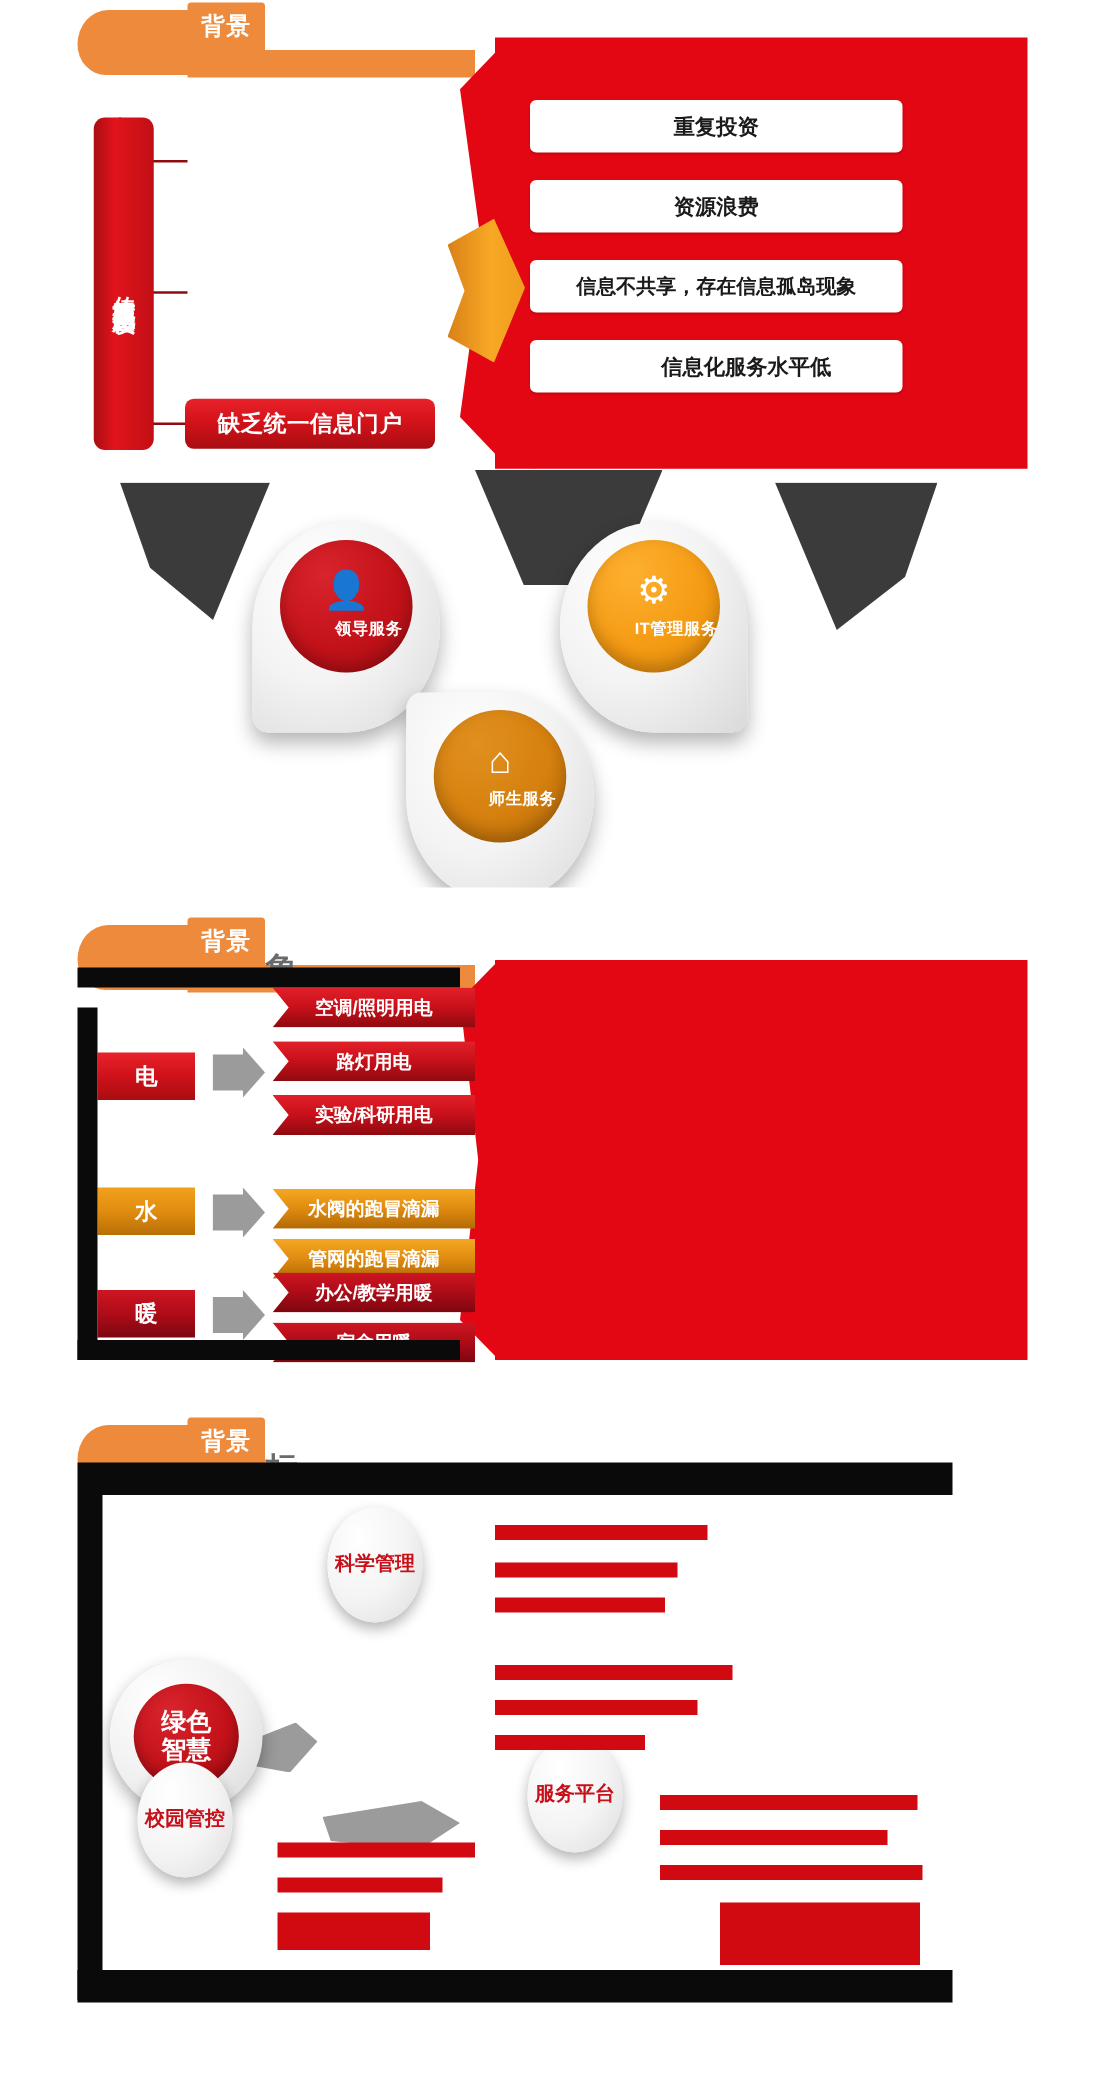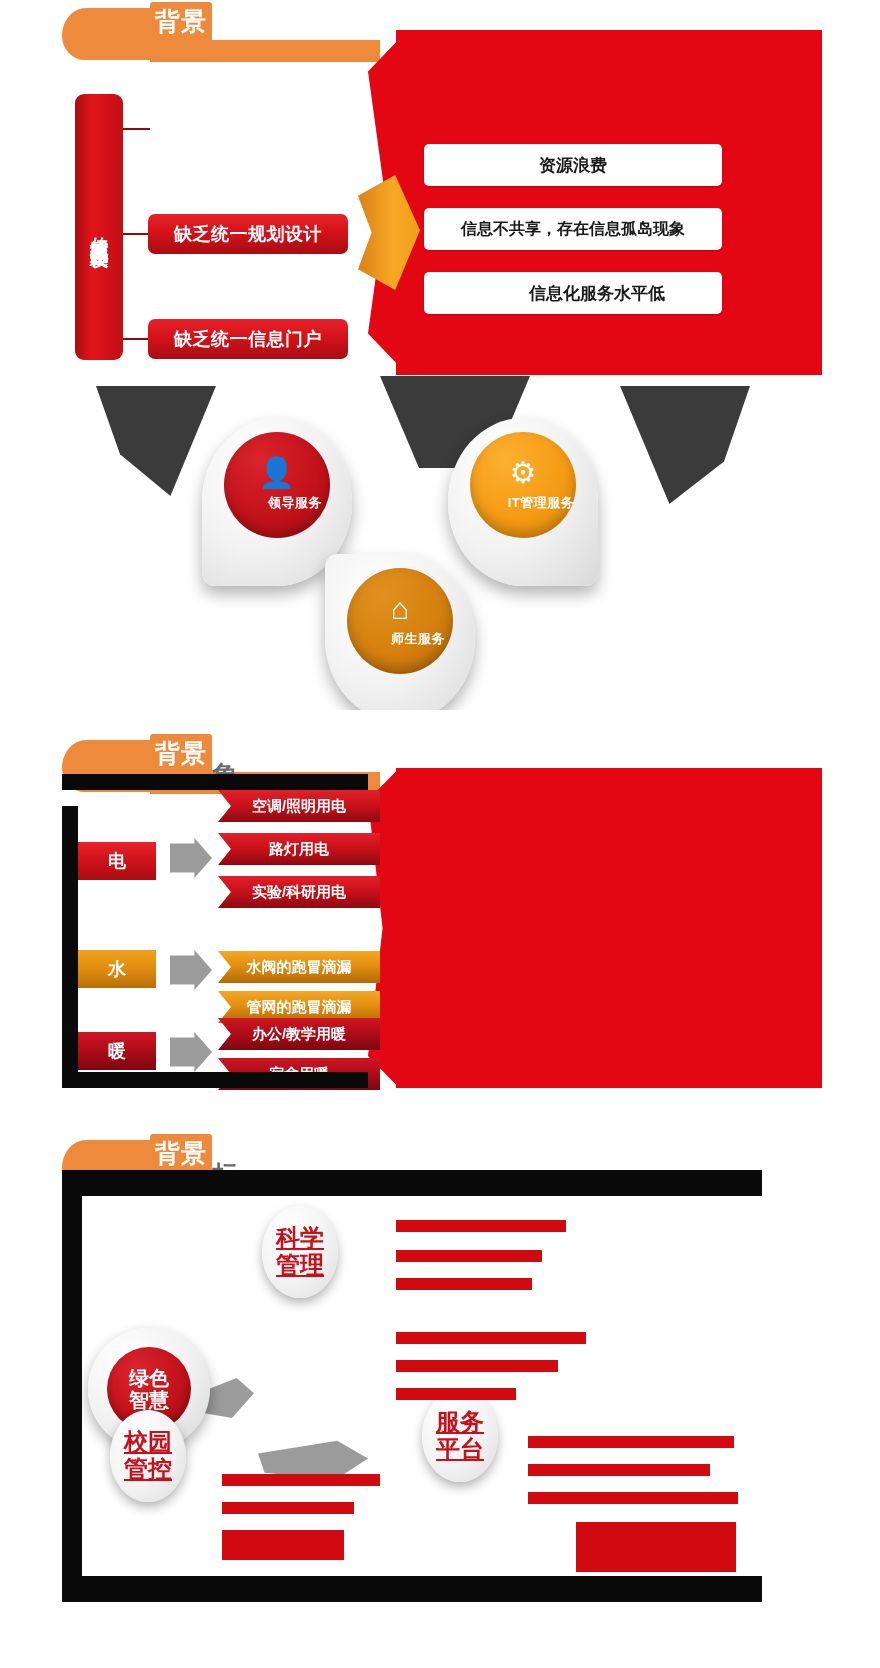--- a/index.html
+++ b/index.html
@@ -15,21 +15,21 @@
 
   
   .hdr { position: absolute; left: 62px; top: 0; width: 760px; height: 62px; }
   .hdr-blob {
     position: absolute; left: 0; top: 8px; width: 108px; height: 52px;
     background: #ee8a3b;
     border-radius: 30px 14px 10px 28px / 34px 10px 10px 30px;
   }
   .hdr-tab {
     position: absolute; left: 88px; top: 2px; width: 62px; height: 38px;
-    background: #ee8a3b; color: #fff; font-size: 25px; font-weight: bold;
+    background: #ee8a3b; color: #fff; font-size: 19px; font-weight: bold;
     display: flex; align-items: center; justify-content: center;
     border-radius: 3px 3px 0 0; letter-spacing: 1px;
   }
   .hdr-bar {
     position: absolute; left: 88px; top: 40px; width: 230px; height: 22px;
     background: #ee8a3b;
   }
   .hdr-ghost {
     position: absolute; left: 150px; top: 26px; width: 300px; height: 34px;
     color: #6a6a6a; font-size: 26px; font-weight: bold; letter-spacing: 2px;
@@ -175,22 +175,22 @@
     border-radius: 50%;
     background: radial-gradient(circle at 34% 26%, #d8242c 0%, #c4121a 55%, #9d0b11 100%);
     display: flex; flex-direction: column; align-items: center; justify-content: center;
     color: #fff; font-size: 20px; font-weight: bold; line-height: 1.12;
     box-shadow: inset 0 -5px 10px rgba(0,0,0,.25);
   }
   .p4-node {
     position: absolute; width: 76px; height: 92px; border-radius: 50%;
     background: radial-gradient(ellipse at 34% 26%, #ffffff 0%, #f4f4f4 52%, #dcdcdc 100%);
     box-shadow: 0 5px 11px rgba(0,0,0,.30);
-    display: flex; flex-direction: column; align-items: center; justify-content: center;
-    color: #c8101a; font-size: 24px; font-weight: bold; line-height: 1.12; text-decoration: underline;
+    display: flex; flex-direction: row; align-items: center; justify-content: center;
+    color: #c8101a; font-size: 16px; font-weight: bold; line-height: 1.12;
   }
   .p4-grayax {
     position: absolute; background: #9b9b9b;
   }
   .redact { position: absolute; background: #d10a12; }
   .redact-dark { position: absolute; background: #0a0a0a; }
 </style>
 </head>
 <body>
 
@@ -207,25 +207,25 @@
   <div id="p1-red"></div>
   <div id="p1-redchev"></div>
 
   <div class="p1-conn" style="top:94px;height:266px"></div>
   <div class="p1-conn" style="left:95px;top:128px;width:55px;height:2px"></div>
   <div class="p1-conn" style="left:95px;top:233px;width:55px;height:2px"></div>
   <div class="p1-conn" style="left:95px;top:338px;width:55px;height:2px"></div>
 
   <div class="p1-vert">传统校园信息化建设</div>
 
-  <div class="p1-bar" id="p1b1">缺乏统一规划设计</div>
   <div class="p1-bar" id="p1b2">缺乏统一信息门户</div>
 
   <div id="p1-orangechev"></div>
 
+  <div class="p1-white" id="p1w0">重复投资</div>
   <div class="p1-white" id="p1w1">资源浪费</div>
   <div class="p1-white wide" id="p1w2">信息不共享，存在信息孤岛现象</div>
   <div class="p1-white" id="p1w3">信息化服务水平低</div>
 </section>
 
 <section class="slide" id="panel2">
   <div id="p2-wrap">
     <div class="p2-dark" id="p2-dk1"></div>
     <div class="p2-dark" id="p2-dk3"></div>
     <div class="p2-dark" id="p2-dk2"></div>

